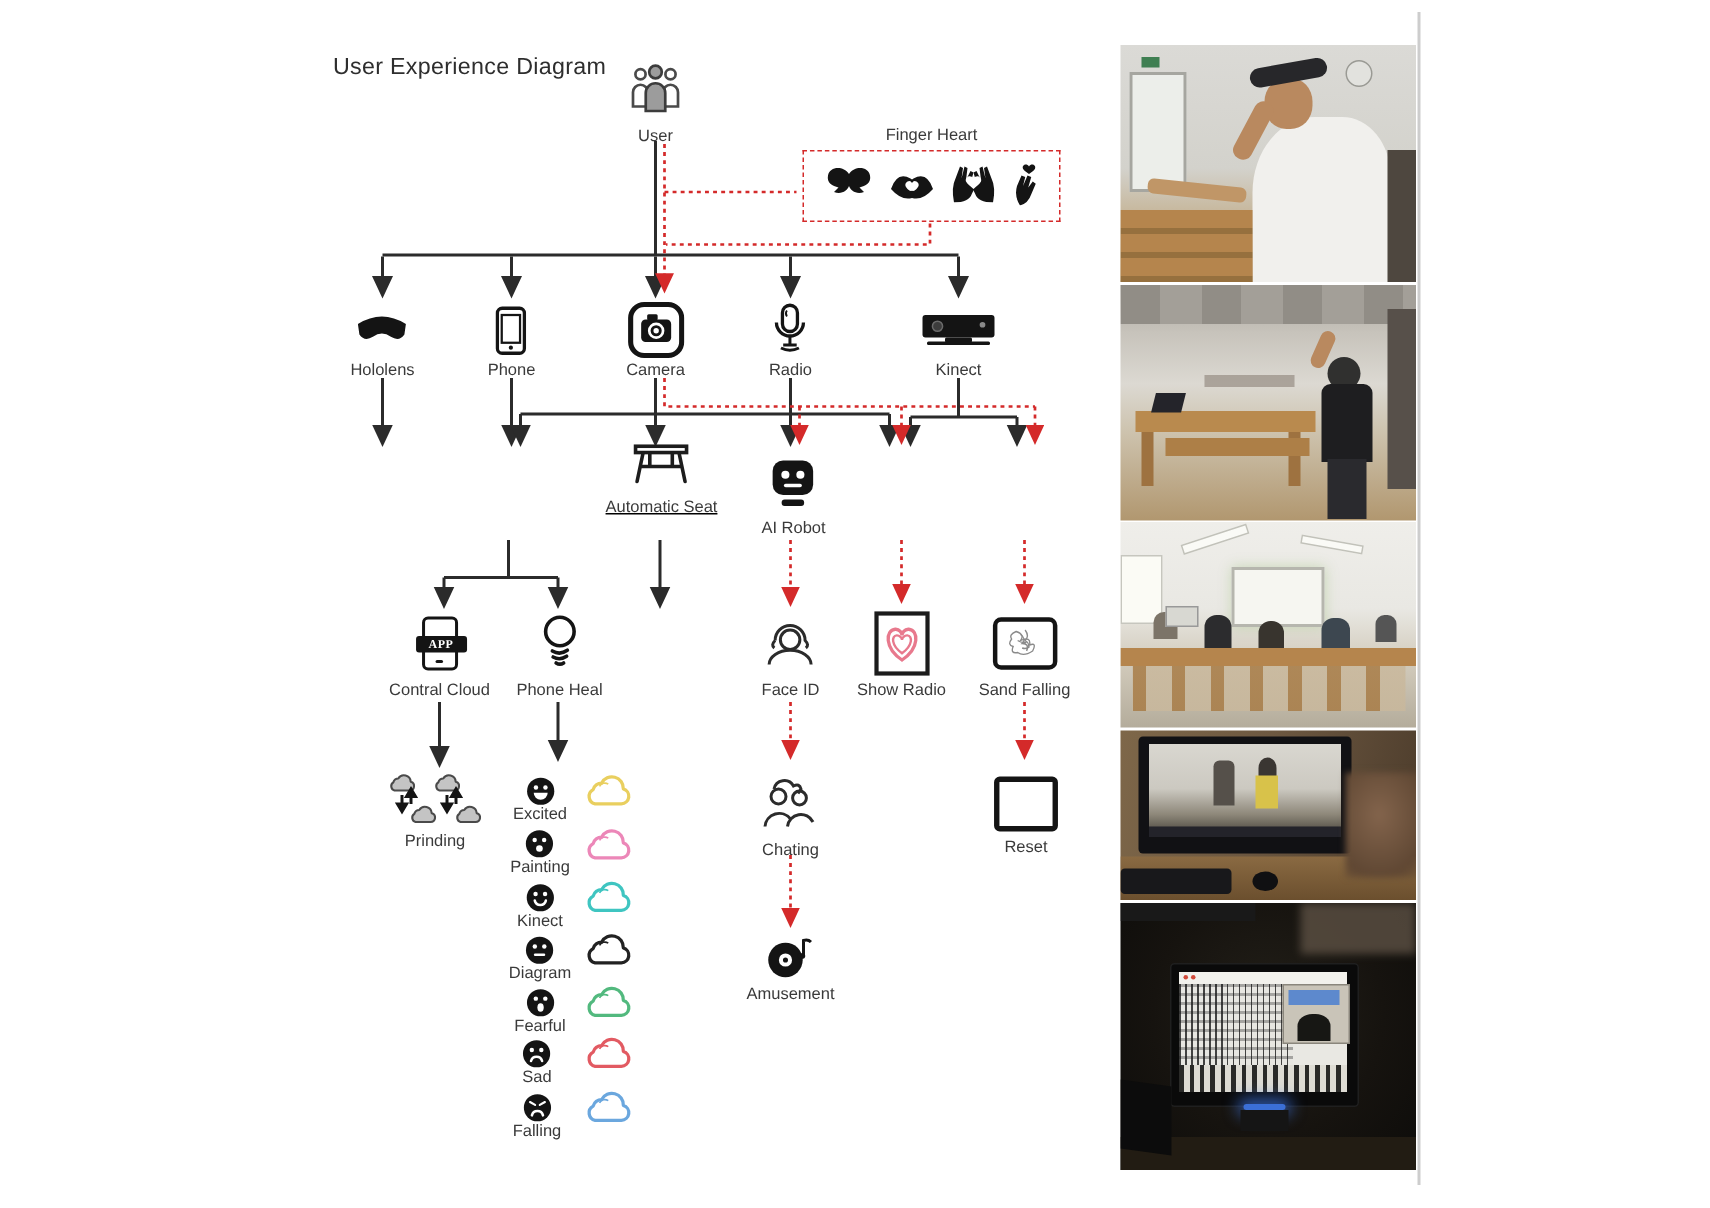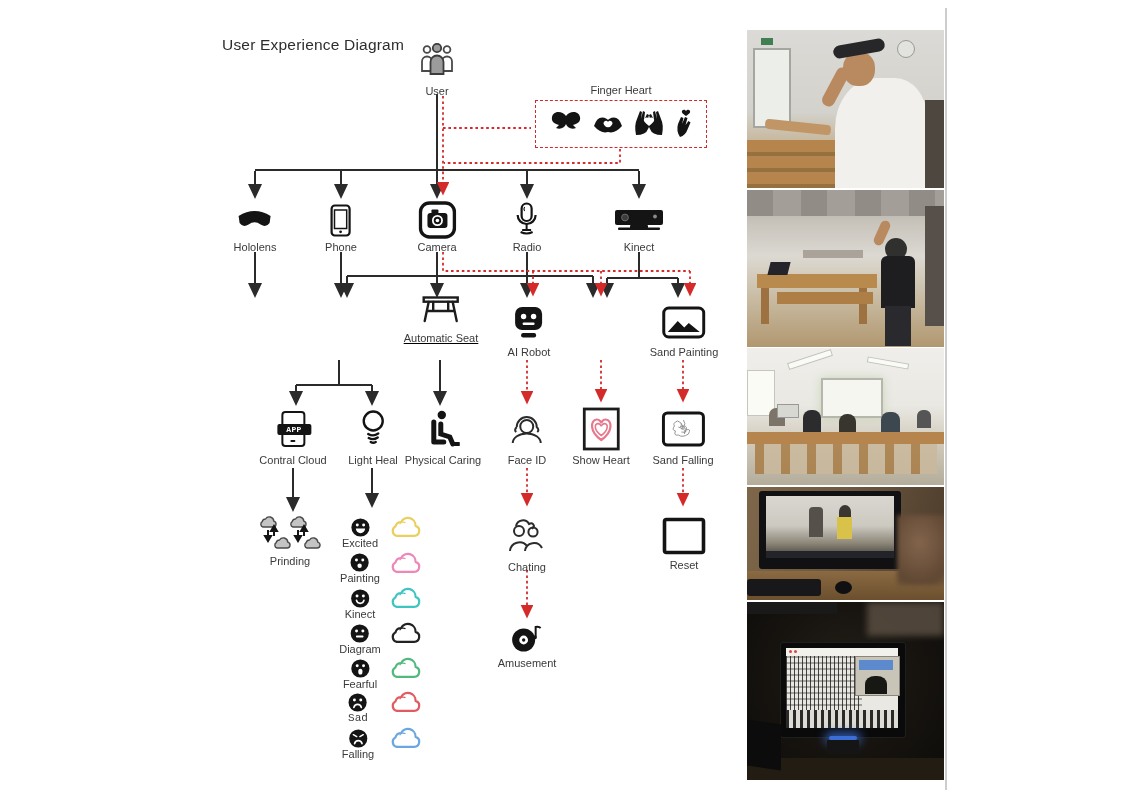--- a/index.html
+++ b/index.html
@@ -10,21 +10,21 @@
   .node{position:absolute;transform:translateX(-50%);display:flex;flex-direction:column;align-items:center;}
   .node .ic{display:flex;align-items:center;justify-content:center;}
   .lbl{font-size:11px;color:#3a3a3a;white-space:nowrap;text-align:center;margin-top:3px;line-height:1.1;}
   .fbox{position:absolute;left:535px;top:100px;width:172px;height:48px;border:1.6px dashed #d42a2a;
         display:flex;align-items:center;justify-content:center;gap:9px;box-sizing:border-box;}
   .flabel{position:absolute;left:621px;top:84px;transform:translateX(-50%);font-size:11px;color:#3a3a3a;}
   .emoface{position:absolute;transform:translateX(-50%);display:flex;flex-direction:column;align-items:center;}
   .emocloud{position:absolute;}
   .appband{position:absolute;left:-6px;top:11px;width:34px;height:11px;background:#141414;border-radius:2px;
            color:#fff;font-size:8px;font-weight:bold;display:flex;align-items:center;justify-content:center;
-           font-family:Liberation Mono, monospace;letter-spacing:.4px;}
+           font-family:Liberation Serif, serif;letter-spacing:.4px;}
   .phoneic{position:relative;width:24px;height:36px;border:2.4px solid #141414;border-radius:4px;box-sizing:border-box;}
   .photo{position:absolute;left:747px;width:197px;overflow:hidden;background:#888;}
   .photo div{position:absolute;}
   .vline{position:absolute;left:945px;top:8px;width:1.5px;height:782px;background:#cdcdcd;}
 </style>
 </head>
 <body>
 
 <div class="page">
 
@@ -210,65 +210,43 @@
         <circle cx="11" cy="11.5" r="2.7" fill="#fff"></circle>
         <circle cx="21" cy="11.5" r="2.7" fill="#fff"></circle>
         <rect x="10" y="17.5" width="12" height="2.4" rx="1.2" fill="#fff"></rect>
         <rect x="8.5" y="28" width="15" height="4.4" rx="2" fill="#141414"></rect>
       </svg>
     </div>
     <div class="lbl">AI Robot</div>
   </div>
 
 
-  <div class="node" style="left:684px;top:302px;">
-    <div class="ic" style="height:41px;">
-      <svg width="44" height="33" viewBox="0 0 44 33">
-        <rect x="2" y="2" width="40" height="29" rx="5" fill="none" stroke="#141414" stroke-width="3"></rect>
-        <path d="M6 26 l10 -11 6.5 6.5 4.5 -4.5 11 9 v0 z" fill="#141414"></path>
-      </svg>
-    </div>
-    <div class="lbl">Sand Painting</div>
-  </div>
 
   <div class="node" style="left:293px;top:407px;">
     <div class="ic" style="height:44px;">
       <div class="phoneic">
         <div class="appband">APP</div>
         <div style="position:absolute;left:7px;top:27px;width:5px;height:2px;background:#141414;border-radius:1px;"></div>
       </div>
     </div>
     <div class="lbl">Contral Cloud</div>
   </div>
 
   <div class="node" style="left:373px;top:407px;">
     <div class="ic" style="height:44px;">
       <svg width="26" height="40" viewBox="0 0 26 40">
         <g fill="none" stroke="#141414" stroke-width="2.4" stroke-linecap="round">
           <circle cx="13" cy="12" r="9.5"></circle>
           <path d="M8 25 q5 3 10 -.5 M8.5 29 q4.5 2.5 9 -.5 M10.5 33 q2.5 1.6 5 0"></path>
         </g>
       </svg>
     </div>
-    <div class="lbl">Light Heal</div>
-  </div>
-
-  <div class="node" style="left:443px;top:407px;">
-    <div class="ic" style="height:44px;">
-      <svg width="34" height="38" viewBox="0 0 34 38">
-        <g stroke="#141414" stroke-width="5" stroke-linecap="round" fill="none">
-          <path d="M8 12 V32 M8 32 h10"></path>
-          <path d="M15 14 V24 L24 27 l3 7"></path>
-        </g>
-        <circle cx="16" cy="5" r="4.2" fill="#141414"></circle>
-        <path d="M27 34 h6" stroke="#141414" stroke-width="4" stroke-linecap="round"></path>
-      </svg>
-    </div>
-    <div class="lbl">Physical Caring</div>
-  </div>
+    <div class="lbl">Phone Heal</div>
+  </div>
+
 
   <div class="node" style="left:527px;top:407px;">
     <div class="ic" style="height:44px;">
       <svg width="36" height="34" viewBox="0 0 36 34">
         <g fill="none" stroke="#2b2b2b" stroke-width="2">
           <path d="M8 15 a10 10 0 0 1 20 0 q3 3 .5 5 M8 15 q-3 3 -.5 5"></path>
           <circle cx="18" cy="14.5" r="6.5"></circle>
           <path d="M4 31 a14 9.5 0 0 1 28 0"></path>
         </g>
       </svg>
@@ -277,21 +255,21 @@
   </div>
 
   <div class="node" style="left:601px;top:407px;">
     <div class="ic" style="height:44px;">
       <svg width="38" height="44" viewBox="0 0 38 44">
         <rect x="2" y="2" width="34" height="40" fill="none" stroke="#1c1c1c" stroke-width="2.8"></rect>
         <path d="M19 33 C7 25 8 13 14.5 12.5 c2.9 -.2 4.5 2.6 4.5 4.1 c0 -1.5 1.6 -4.3 4.5 -4.1 C30 13 31 25 19 33 z" fill="none" stroke="#e8798d" stroke-width="2.2"></path>
         <path d="M19 28.5 C11.5 23 12 16.8 15.5 16.6 c1.9 -.1 3.5 1.9 3.5 3 c0 -1.1 1.6 -3.1 3.5 -3 c3.5 .2 4 6.4 -3.5 11.9 z" fill="none" stroke="#e8798d" stroke-width="1.6"></path>
       </svg>
     </div>
-    <div class="lbl">Show Heart</div>
+    <div class="lbl">Show Radio</div>
   </div>
 
   <div class="node" style="left:683px;top:407px;">
     <div class="ic" style="height:44px;">
       <svg width="44" height="36" viewBox="0 0 44 36">
         <rect x="2" y="2" width="40" height="32" rx="4" fill="none" stroke="#141414" stroke-width="3"></rect>
         <g fill="none" stroke="#8a8a8a" stroke-width="0.9">
           <path d="M16 10 q6 2 3 6 q7 -3 6 3 q5 -2 2 4 q-6 4 -10 1 q-5 1 -3 -4 q-4 -1 -1 -5 q-2 -3 3 -5 z"></path>
           <path d="M19 12 q4 3 1 6 q5 0 3 5 M17 16 q3 2 6 1 M20 21 q3 1 5 -1"></path>
           <path d="M22 9 q3 4 0 7 q4 2 1 6"></path>
@@ -407,21 +385,21 @@
       </svg>
     <div class="lbl" style="margin-top:0;">Fearful</div>
   </div>
   <div class="emoface" style="left:358px;top:693px;">
     <svg width="19" height="19" viewBox="0 0 18 18">
         <circle cx="9" cy="9" r="8.6" fill="#141414"></circle>
         <circle cx="6" cy="6.6" r="1.4" fill="#fff"></circle>
         <circle cx="12" cy="6.6" r="1.4" fill="#fff"></circle>
         <path d="M5.5 13.6 a3.6 3.6 0 0 1 7 0" fill="none" stroke="#fff" stroke-width="1.6" stroke-linecap="round"></path>
       </svg>
-    <div class="lbl" style="margin-top:0;font-family:Liberation Mono, monospace;">Sad</div>
+    <div class="lbl" style="margin-top:0;">Sad</div>
   </div>
   <div class="emoface" style="left:358px;top:729px;">
     <svg width="19" height="19" viewBox="0 0 18 18">
         <circle cx="9" cy="9" r="8.6" fill="#141414"></circle>
         <path d="M4.3 5.4 l3.2 1.8 M13.7 5.4 l-3.2 1.8" stroke="#fff" stroke-width="1.4" stroke-linecap="round"></path>
         <path d="M5.5 13.8 a3.6 3.6 0 0 1 7 0" fill="none" stroke="#fff" stroke-width="1.6" stroke-linecap="round"></path>
       </svg>
     <div class="lbl" style="margin-top:0;">Falling</div>
   </div>
 

